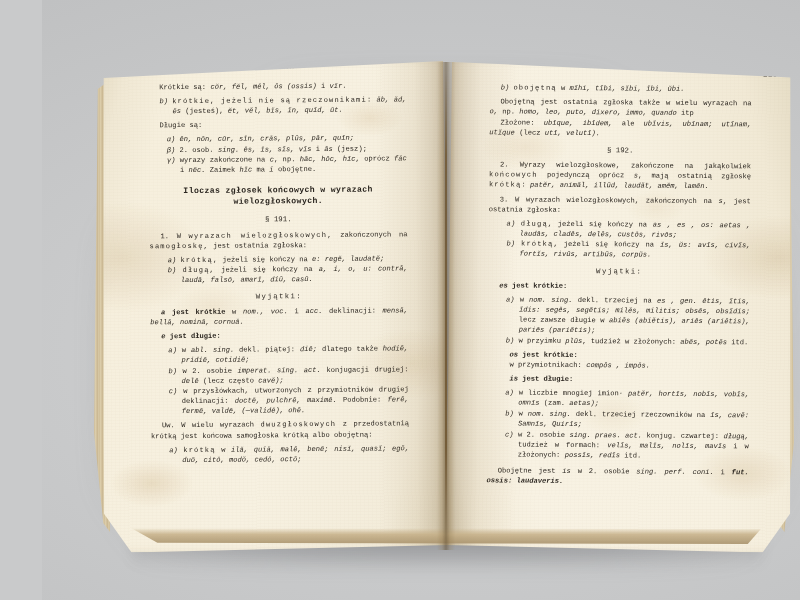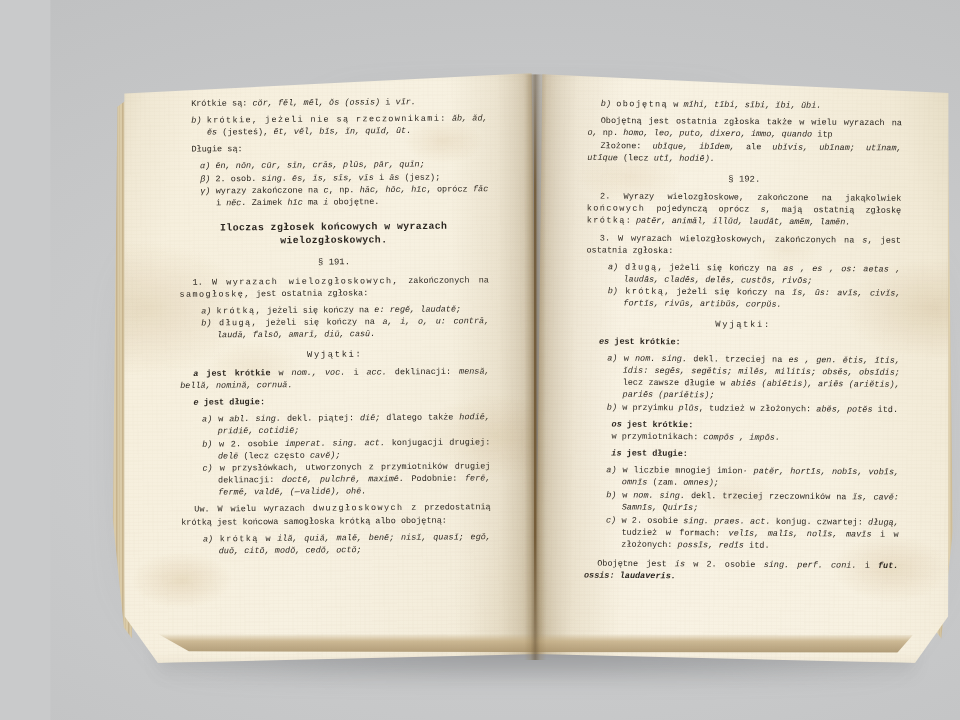--- a/index.html
+++ b/index.html
@@ -349,21 +349,21 @@
         <p class="hang gap-sm">
           <span class="it">b)</span>
           <span class="sp">obojętną</span> w <span class="it">mĭhi, tĭbi, sĭbi, ĭbi, ŭbi.</span>
         </p>
 
         <p class="indent gap-sm">
           Obojętną jest ostatnia zgłoska także w wielu wyrazach na <span class="it">o,</span> np. <span class="it">homo, leo, puto, dixero, immo, quando</span> itp
         </p>
 
         <p class="indent">
-          Złożone: <span class="it">ubīque, ibīdem,</span> ale <span class="it">ubĭvis, ubĭnam; utĭnam, utĭque</span> (lecz <span class="it">utī, hodiē).</span>
+          Złożone: <span class="it">ubīque, ibīdem,</span> ale <span class="it">ubĭvis, ubĭnam; utĭnam, utĭque</span> (lecz <span class="it">utī, velutī).</span>
         </p>
 
         <p class="section-no">§ 192.</p>
 
         <p class="indent">
           2. Wyrazy wielozgłoskowe, zakończone na jakąkolwiek <span class="sp">końcowych</span> pojedynczą oprócz <span class="it">s</span>, mają ostatnią zgłoskę <span class="sp">krótką</span>: <span class="it">patĕr, animăl, illŭd, laudăt, amĕm, lamĕn.</span>
         </p>
 
         <p class="indent gap-sm">
           3. W wyrazach wielozgłoskowych, zakończonych na <span class="it">s</span>, jest ostatnia zgłoska:
@@ -394,21 +394,21 @@
         </p>
         <p class="deep">
           w przymiotnikach: <span class="it">compŏs , impŏs.</span>
         </p>
 
         <p class="deep gap-sm">
           <span class="bold"><span class="it">is</span> jest długie:</span>
         </p>
 
         <p class="hang2 gap-sm">
-          <span class="it">a)</span> w liczbie mnogiej imion<span class="it">· patĕr, hortīs, nobīs, vobīs, omnīs</span> (zam. <span class="it">omnes);</span>
+          <span class="it">a)</span> w liczbie mnogiej imion<span class="it">· patĕr, hortīs, nobīs, vobīs, omnīs</span> (zam. <span class="it">aetas);</span>
         </p>
         <p class="hang2">
           <span class="it">b)</span> w <span class="it">nom. sing.</span> dekl. trzeciej rzeczowników na <span class="it">ĭs, cavĕ: Samnīs, Quirīs;</span>
         </p>
         <p class="hang2">
           <span class="it">c)</span> w 2. osobie <span class="it">sing. praes. act.</span> konjug. czwartej: <span class="it">długą,</span> tudzież w formach: <span class="it">velīs, malīs, nolīs, mavīs</span> i w złożonych: <span class="it">possīs, redīs</span> itd.
         </p>
 
         <p class="indent gap-md">
           Obojętne jest <span class="it">is</span> w 2. osobie <span class="it">sing. perf. coni.</span> i <span class="it bold">fut. ossis: laudaveris.</span>

